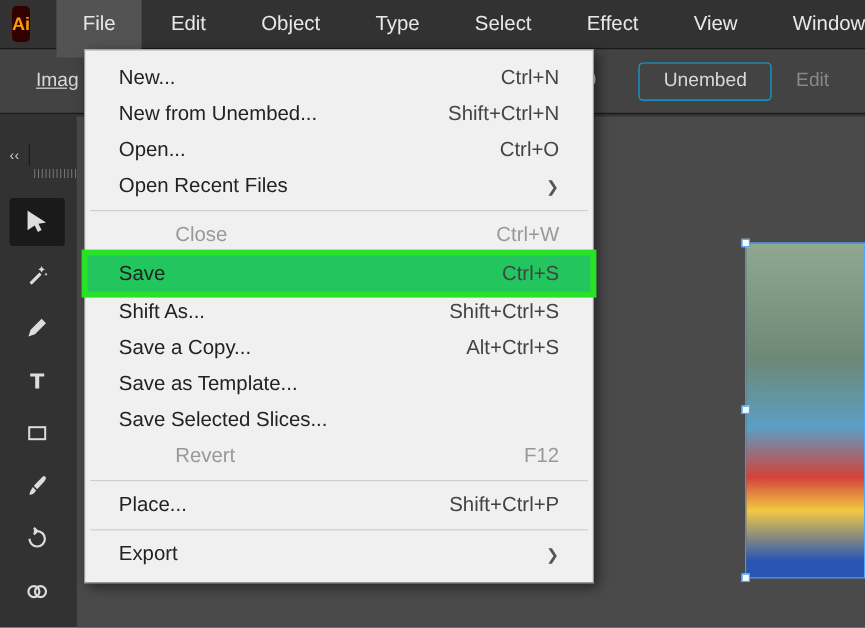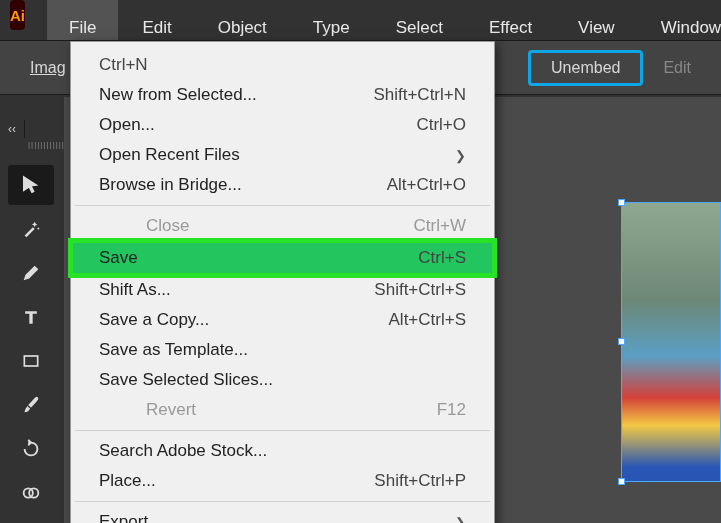--- a/index.html
+++ b/index.html
@@ -1,26 +1,26 @@
 <!DOCTYPE html>
 <html><head>
 <meta charset="utf-8">
 <style>
 * { margin: 0; padding: 0; box-sizing: border-box; font-family: "Segoe UI", Tahoma, sans-serif; }
 body { width: 721px; height: 523px; background: #323232; overflow: hidden; position: relative; }
 
-.menubar { height: 40px; background: #323232; display: flex; padding: 0 10px; gap: 2px; }
+.menubar { height: 40px; background: #323232; display: flex; align-items: center; padding: 0 10px; gap: 2px; }
 .app-logo { width: 30px; height: 30px; background: #310000; border-radius: 4px; display: flex; align-items: center; justify-content: center; color: #ff9a00; font-weight: bold; font-size: 15px; margin-right: 20px; }
 .menu-btn { color: #e8e8e8; font-size: 17px; padding: 18px 22px; cursor: pointer; }
 .menu-btn.active { background: #535353; }
 
 .options-bar { height: 55px; background: #434343; border-top: 1px solid #1a1a1a; border-bottom: 1px solid #1a1a1a; display: flex; align-items: center; padding: 0 30px; gap: 20px; }
 .options-label { color: #d8d8d8; font-size: 16px; text-decoration: underline; }
 .options-num { color: #d8d8d8; font-size: 16px; margin-left: auto; margin-right: 15px; }
-.unembed-btn { color: #d8d8d8; font-size: 16px; padding: 6px 20px; border: 3px solid #0ea5e9; border-radius: 4px; background: transparent; cursor: pointer; }
+.unembed-btn { color: #d8d8d8; font-size: 16px; padding: 6px 20px; border: 1px solid #0ea5e9; border-radius: 4px; background: transparent; cursor: pointer; }
 .edit-lbl { color: #888; font-size: 16px; }
 
 .collapse-tab { position: absolute; left: 0; top: 120px; width: 25px; height: 18px; background: #323232; color: #ccc; font-size: 12px; text-align: center; line-height: 18px; border-right: 1px solid #1a1a1a; }
 .ruler { position: absolute; left: 28px; top: 140px; width: 60px; height: 14px; color: #888; font-size: 8px; letter-spacing: 1px; }
 
 .toolbar { position: absolute; left: 3px; top: 165px; width: 55px; display: flex; flex-direction: column; gap: 4px; align-items: center; }
 .tool { width: 46px; height: 40px; display: flex; align-items: center; justify-content: center; color: #ddd; cursor: pointer; }
 .tool.sel { background: #1a1a1a; border-radius: 3px; }
 
 .canvas { position: absolute; left: 64px; top: 97px; right: 0; bottom: 0; background: #4a4a4a; }
@@ -115,37 +115,34 @@
   <div class="tool">
       <svg width="22" height="22" viewBox="0 0 24 24" fill="none" stroke="#ddd" stroke-width="2">
         <circle cx="9" cy="12" r="5"></circle>
         <circle cx="15" cy="12" r="5"></circle>
       </svg>
     </div>
 </div>
 
 <div class="dropdown">
   <div class="dd-item">
+      <span class="lbl">New...</span>
       <span class="sc">Ctrl+N</span>
     </div>
   <div class="dd-item">
-      <span class="lbl">New from Selected...</span>
+      <span class="lbl">New from Unembed...</span>
       <span class="sc">Shift+Ctrl+N</span>
     </div>
   <div class="dd-item">
       <span class="lbl">Open...</span>
       <span class="sc">Ctrl+O</span>
     </div>
   <div class="dd-item">
       <span class="lbl">Open Recent Files</span>
       <span class="arr">❯</span>
-    </div>
-  <div class="dd-item">
-      <span class="lbl">Browse in Bridge...</span>
-      <span class="sc">Alt+Ctrl+O</span>
     </div>
   <div class="dd-sep"></div>
   <div class="dd-item disabled">
       <span class="lbl">Close</span>
       <span class="sc">Ctrl+W</span>
     </div>
   <div class="dd-item hl">
       <span class="lbl">Save</span>
       <span class="sc">Ctrl+S</span>
     </div>
@@ -162,23 +159,20 @@
     </div>
   <div class="dd-item">
       <span class="lbl">Save Selected Slices...</span>
     </div>
   <div class="dd-item disabled">
       <span class="lbl">Revert</span>
       <span class="sc">F12</span>
     </div>
   <div class="dd-sep"></div>
   <div class="dd-item">
-      <span class="lbl">Search Adobe Stock...</span>
-    </div>
-  <div class="dd-item">
       <span class="lbl">Place...</span>
       <span class="sc">Shift+Ctrl+P</span>
     </div>
   <div class="dd-sep"></div>
   <div class="dd-item">
       <span class="lbl">Export</span>
       <span class="arr">❯</span>
     </div>
 </div>
 

